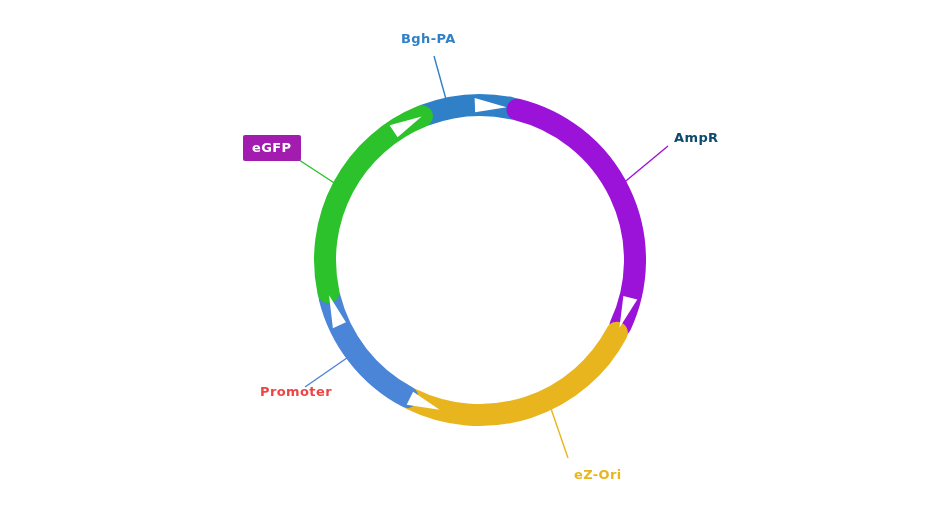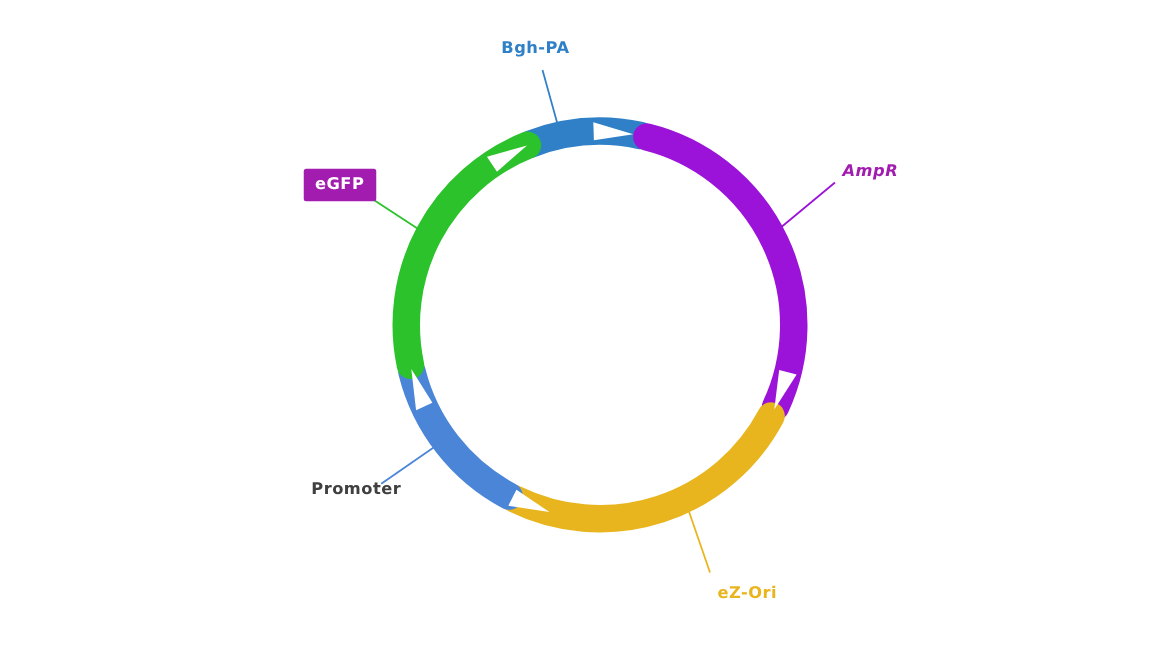--- a/index.html
+++ b/index.html
@@ -65,18 +65,18 @@
     <g id="arrow-group">
         <polygon points="506.62,107.30 474.65,97.89 475.13,112.28" fill="#ffffff"></polygon>
         <polygon points="619.44,327.68 637.31,299.54 623.34,296.03" fill="#ffffff"></polygon>
         <polygon points="439.60,409.64 406.64,404.66 413.15,391.82" fill="#ffffff"></polygon>
         <polygon points="329.04,295.16 332.87,328.27 345.93,322.21" fill="#ffffff"></polygon>
         <polygon points="421.66,116.40 389.56,125.36 397.59,137.31" fill="#ffffff"></polygon>
       </g>
   </svg>
   <div id="label-layer">
       <div class="seg-label" style="left: 401px; top: 32px; color: rgb(48, 128, 200);">Bgh-PA</div>
-      <div class="seg-label" style="left: 674px; top: 131px; color: #a21caf; font-style: italic;">AmpR</div>
+      <div class="seg-label" style="left: 674px; top: 131px; color: #0c4a6e;">AmpR</div>
       <div class="seg-label" style="left: 574px; top: 468px; color: rgb(232, 181, 30);">eZ-Ori</div>
-      <div class="seg-label" style="left: 249px; top: 385px; color: #404040;">Promoter</div>
+      <div class="seg-label" style="left: 260px; top: 385px; color: #ef4444;">Promoter</div>
       <div class="seg-label boxed" style="left: 243px; top: 135px; background: #a21caf; color: rgb(255, 255, 255);">eGFP</div>
     </div>
 </div>
 
 </body></html>

